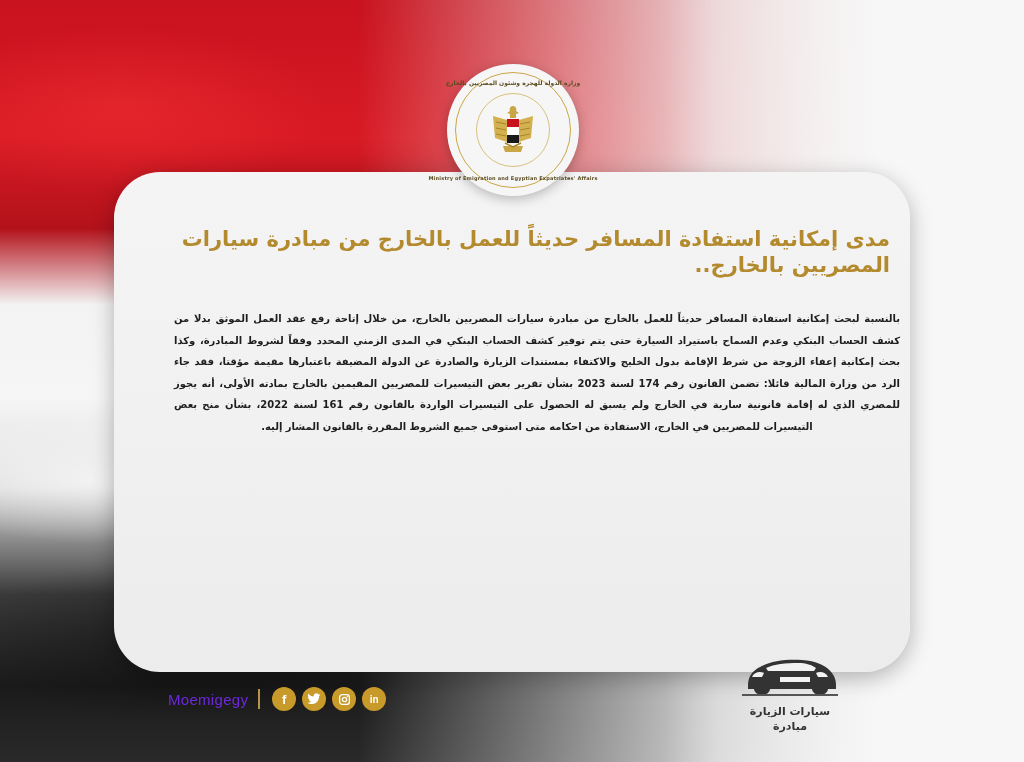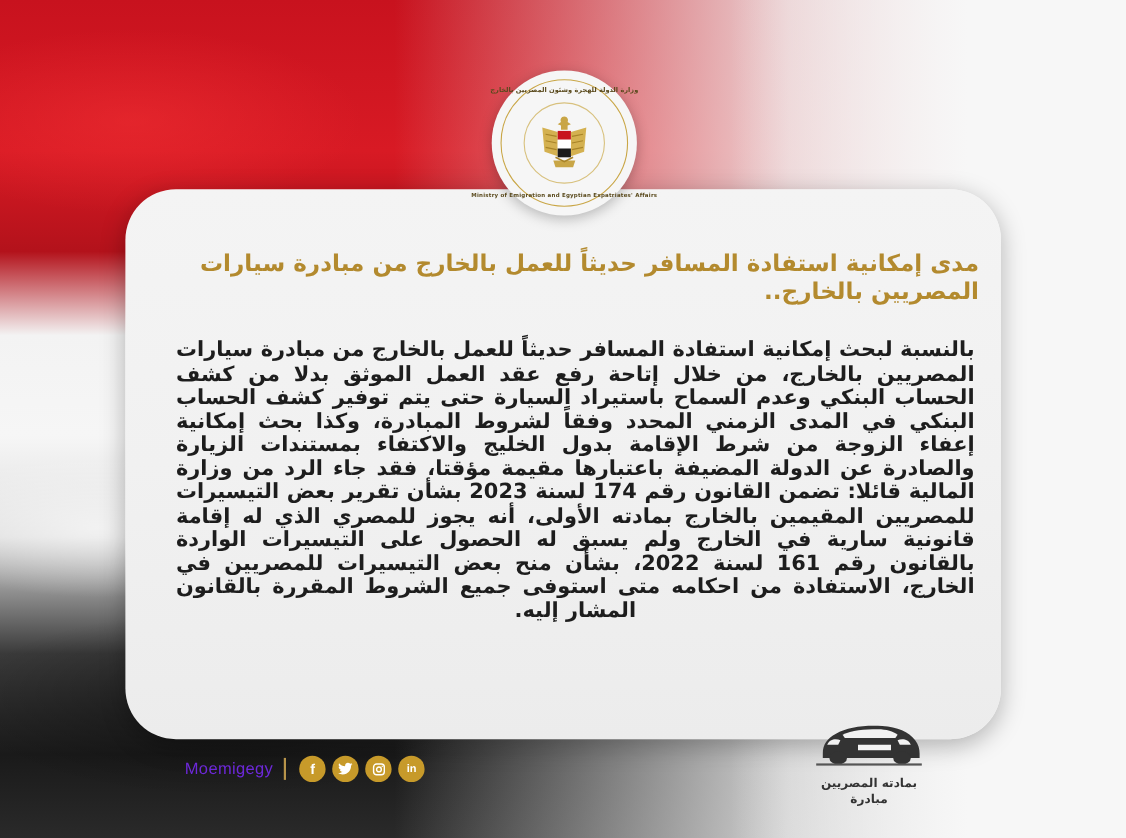--- a/index.html
+++ b/index.html
@@ -56,23 +56,23 @@
   }
   .logo-caption.top { top: 6px; left: 50%; transform: translateX(-50%); }
   .logo-caption.bottom { bottom: 6px; left: 50%; transform: translateX(-50%); font-size: 5px; }
   .title {
     position: absolute; left: 150px; top: 226px; width: 740px;
     direction: rtl; text-align: right;
     color: #b38a2e; font-weight: bold; font-size: 21px; line-height: 26px;
     font-family: "DejaVu Sans", sans-serif;
   }
   .body-text {
-    position: absolute; left: 160px; top: 308px; width: 726px;
+    position: absolute; left: 174px; top: 308px; width: 726px;
     direction: rtl; text-align: justify; text-align-last: center;
-    color: #1d1d1d; font-weight: bold; font-size: 19px; line-height: 21.5px;
+    color: #1d1d1d; font-weight: bold; font-size: 10px; line-height: 21.5px;
     font-family: "DejaVu Sans", sans-serif;
   }
   .footer-social {
     position: absolute; left: 168px; top: 686px; height: 26px;
     display: flex; align-items: center; gap: 6px;
   }
   .handle {
     color: #6d28d9; font-size: 15px; font-weight: normal;
     font-family: "Liberation Sans", sans-serif; letter-spacing: 0.3px;
   }
@@ -153,15 +153,15 @@
   <svg width="100" height="44" viewBox="0 0 100 44">
     <path d="M8 30 C8 22 12 16 20 12 C30 6 46 4 62 5 C76 6 86 10 92 18 C95 22 96 26 96 30 L96 34 L8 34 Z" fill="#333"></path>
     <path d="M26 13 C34 9 46 8 58 8 C66 8 72 10 76 13 L74 16 L28 16 Z" fill="#f2f2f2"></path>
     <path d="M40 22 L70 22 L70 27 L40 27 Z" fill="#f2f2f2"></path>
     <path d="M12 22 C14 17 20 16 24 18 L22 22 Z" fill="#f2f2f2"></path>
     <path d="M88 22 C86 17 80 16 76 18 L78 22 Z" fill="#f2f2f2"></path>
     <ellipse cx="22" cy="34" rx="8" ry="6" fill="#333"></ellipse>
     <ellipse cx="80" cy="34" rx="8" ry="6" fill="#333"></ellipse>
     <rect x="2" y="39" width="96" height="2" fill="#555"></rect>
   </svg>
-  <div class="brand-text">بمادته المصريين</div>
+  <div class="brand-text">سيارات الزيارة</div>
   <div class="brand-text">مبادرة</div>
 </div>
 
 </body></html>

